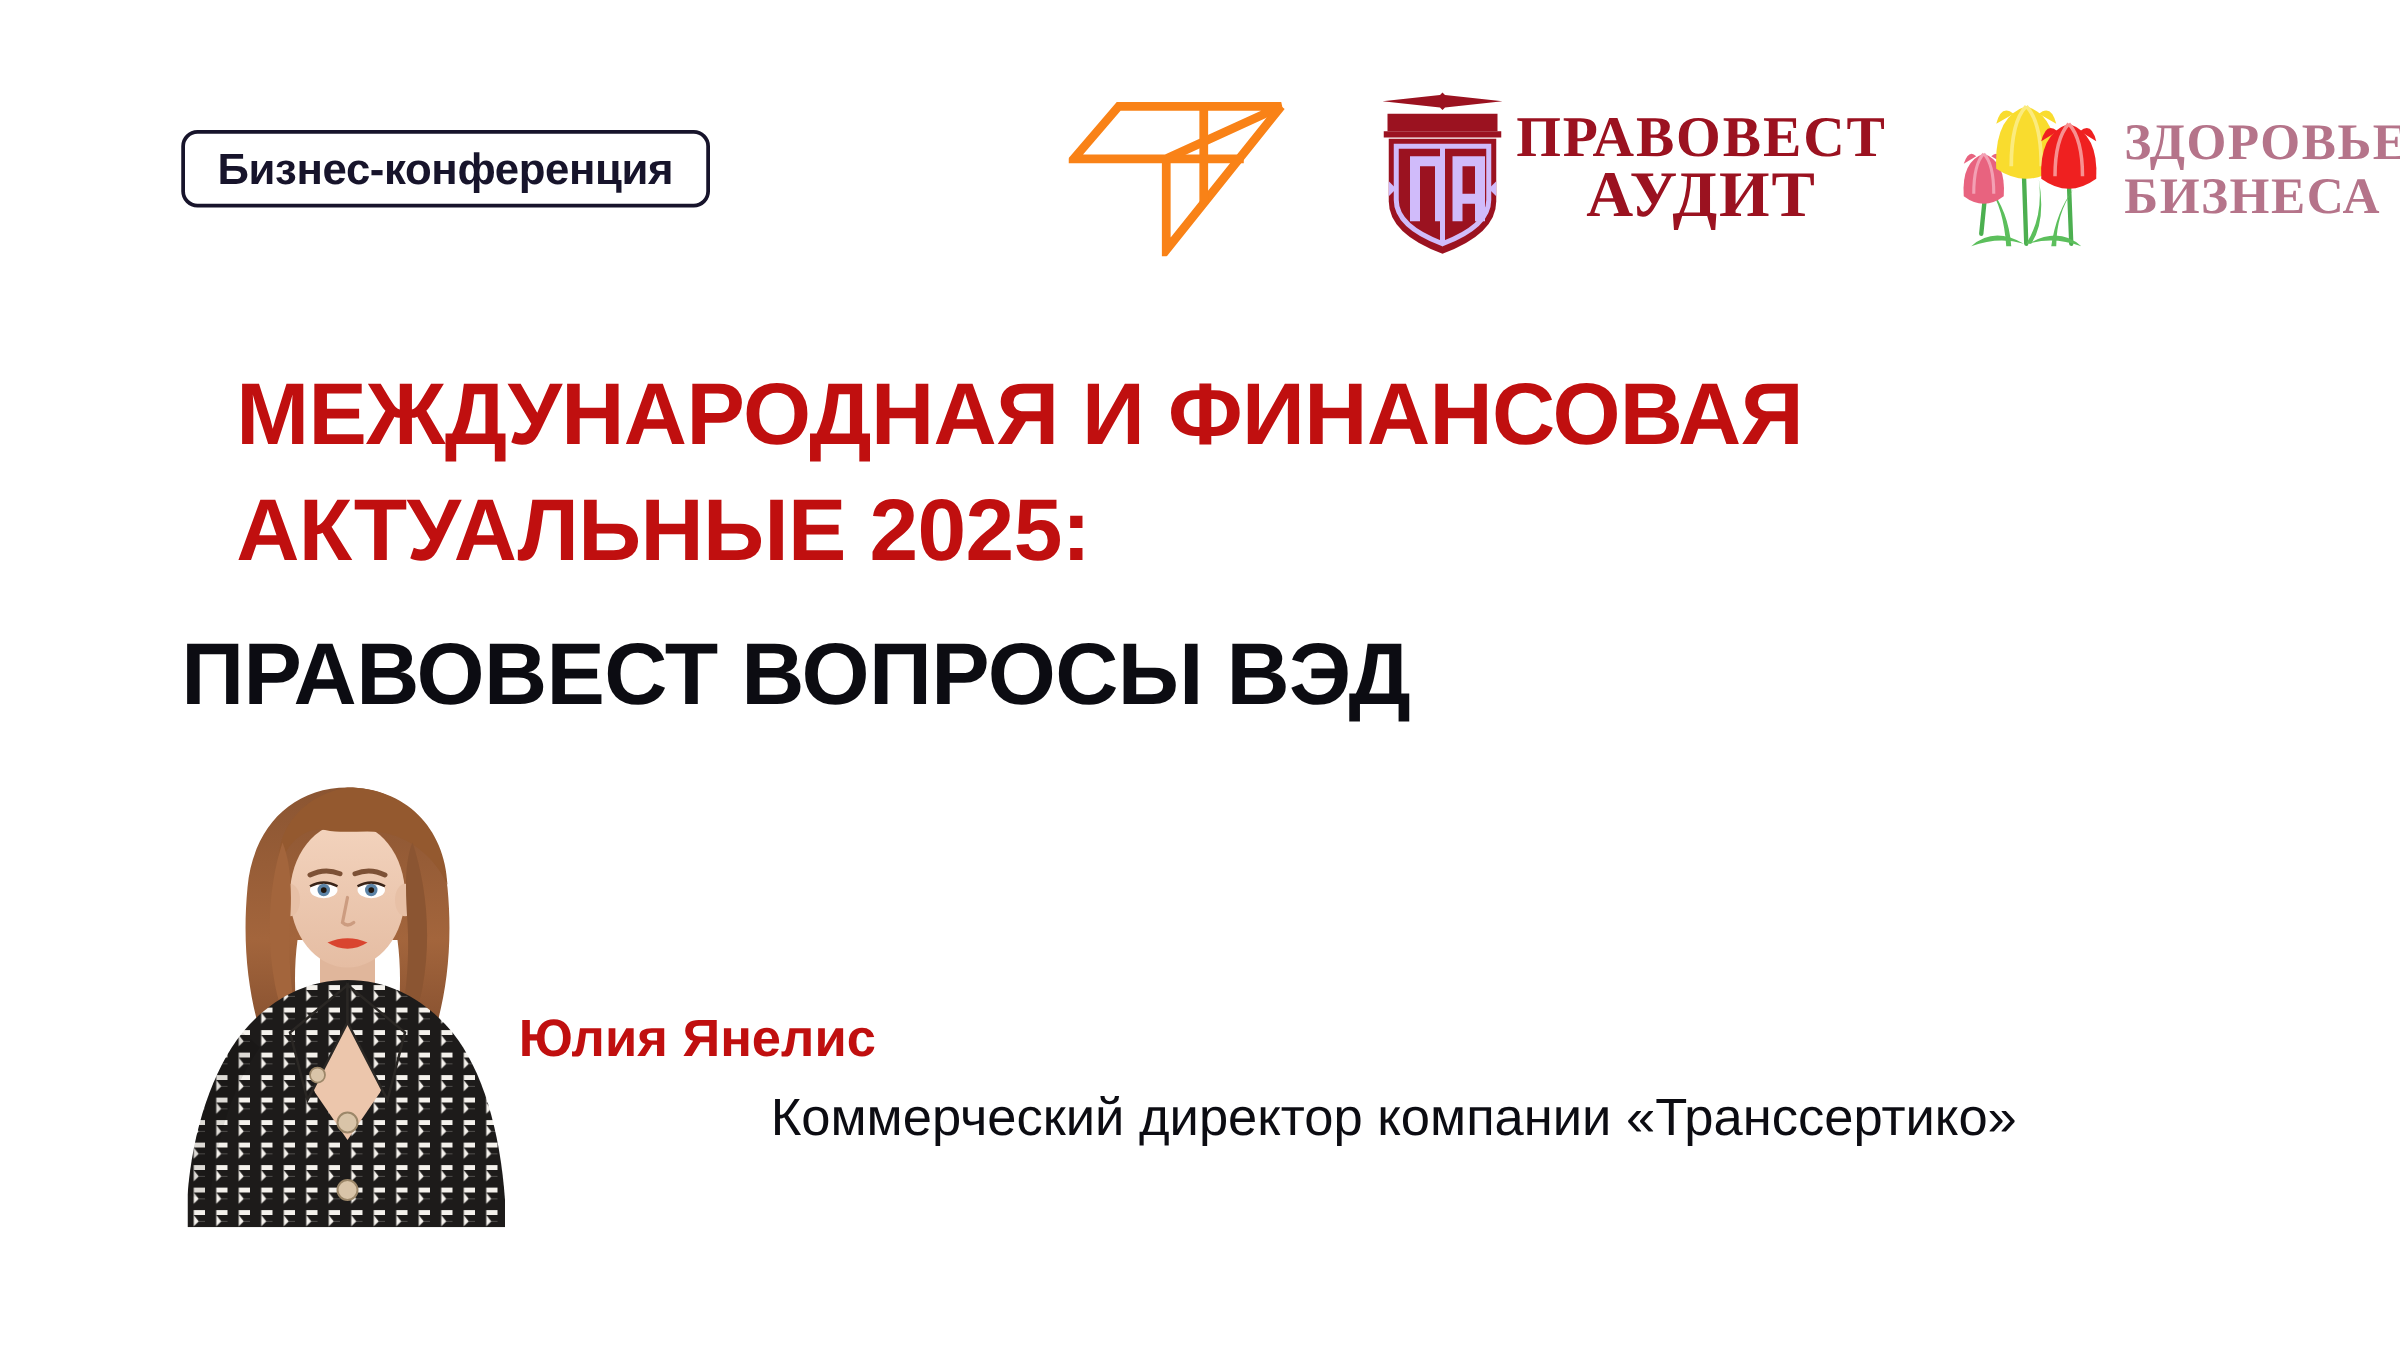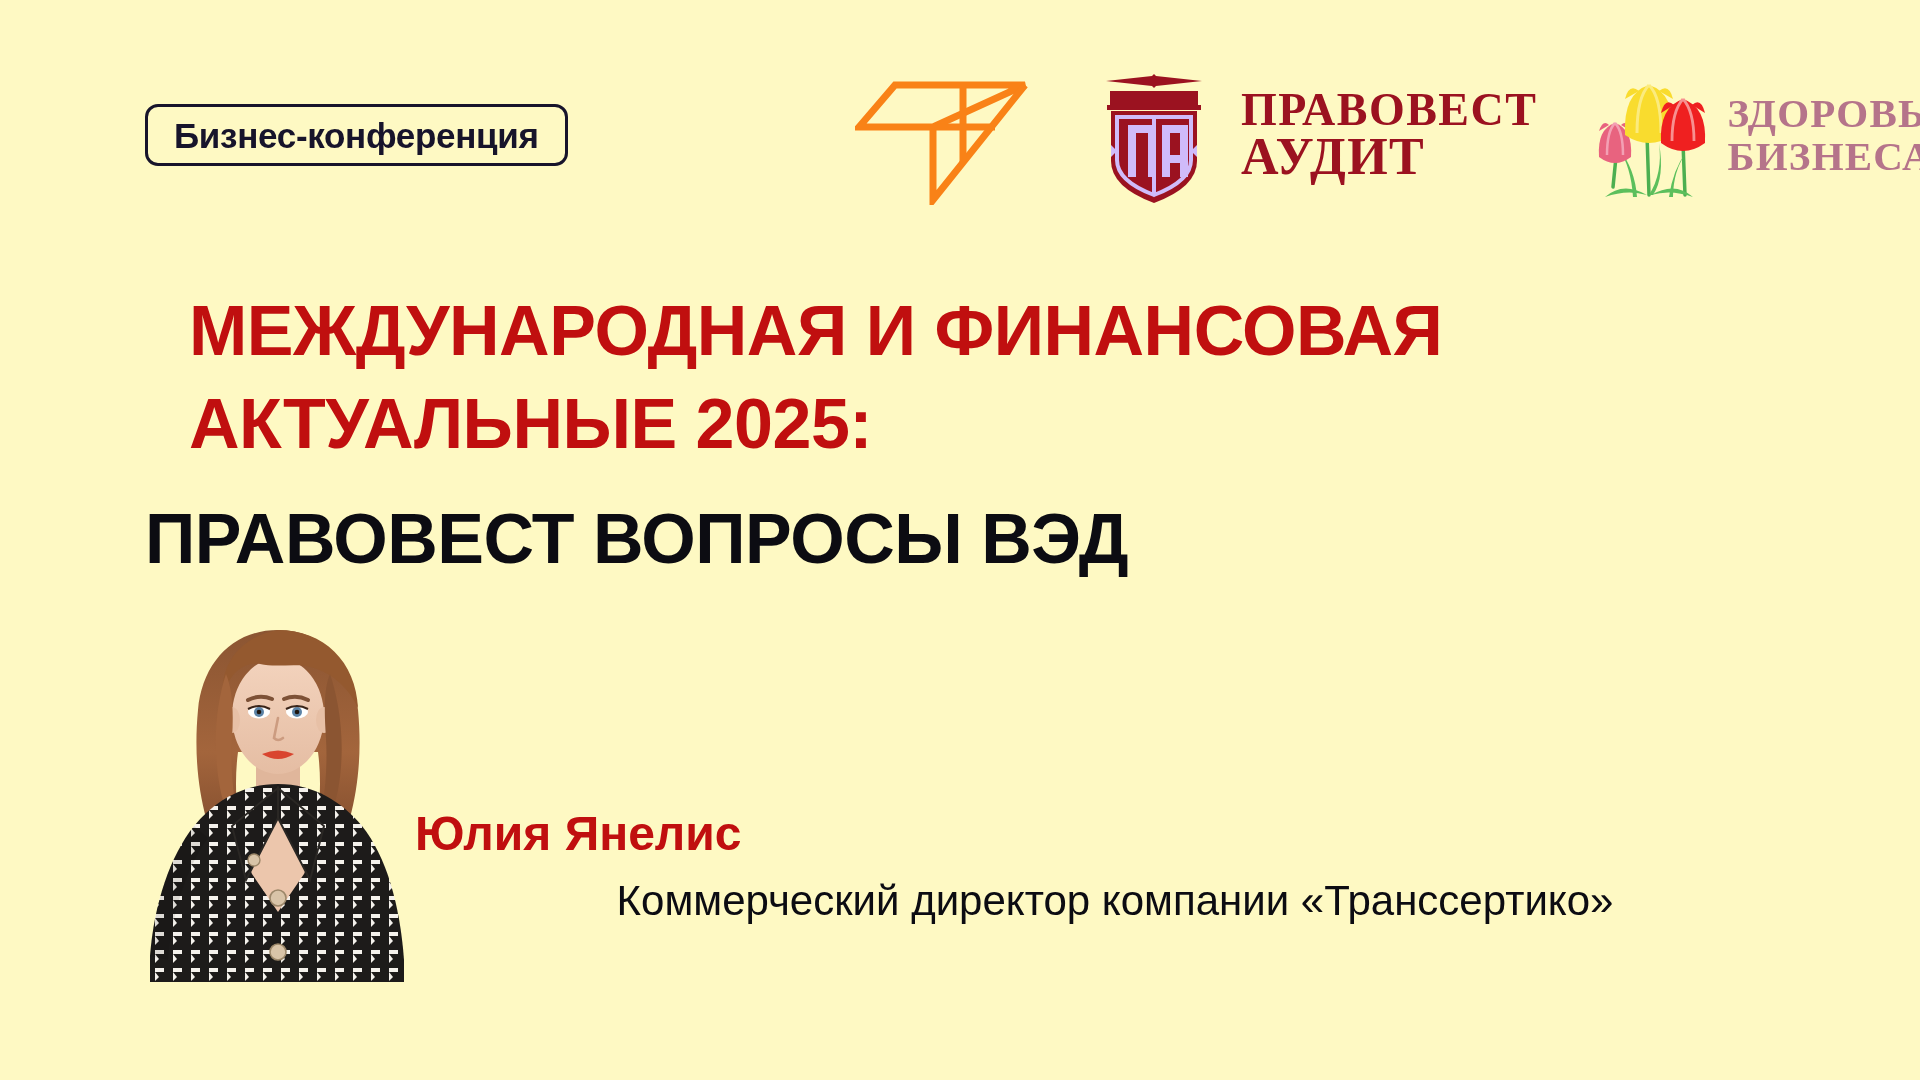--- a/index.html
+++ b/index.html
@@ -13,21 +13,21 @@
     overflow: hidden;
     background: #d0bbfa;
     font-family: "Liberation Sans", sans-serif;
     -webkit-font-smoothing: antialiased;
   }
 
   .slide {
     position: relative;
     width: 1920px;
     height: 1080px;
-    background: #fef9c3;
+    background: #ffffff;
   }
 
   
   .badge {
     position: absolute;
     left: 145px;
     top: 104px;
     height: 62px;
     box-sizing: border-box;
     display: flex;
@@ -66,22 +66,23 @@
   .logo-geo {
     width: 175px;
     height: 140px;
     display: block;
   }
 
   
   .logo-pravovest {
     display: flex;
     align-items: center;
-    gap: 31px;
+    gap: 3px;
     margin-left: 68px;
+    text-align: center;
   }
   .shield-wrap { width: 112px; height: 140px; display:block; }
   .pravovest-text {
     display: flex;
     flex-direction: column;
     justify-content: center;
     line-height: 0.98;
   }
   .pravovest-text .pv-l1,
   .pravovest-text .pv-l2 {
@@ -145,21 +146,21 @@
   }
   .speaker-photo svg { display:block; width:100%; height:100%; }
 
   .speaker-text {
     position: absolute;
     left: 415px;
     top: 808px;
     width: 1400px;
   }
   .speaker-name {
-    font-size: 48px;
+    font-size: 42px;
     font-weight: 700;
     color: #c00f0f;
     line-height: 1.1;
     margin: 0 0 16px 0;
     white-space: nowrap;
   }
   .speaker-role {
     font-size: 42px;
     font-weight: 400;
     color: #0c0c12;

